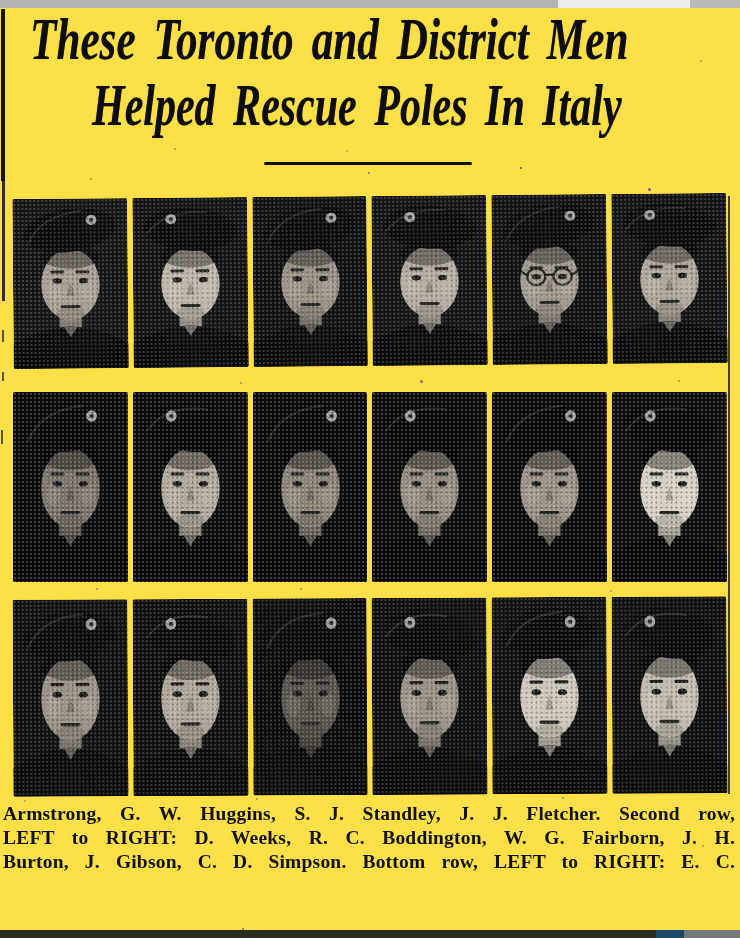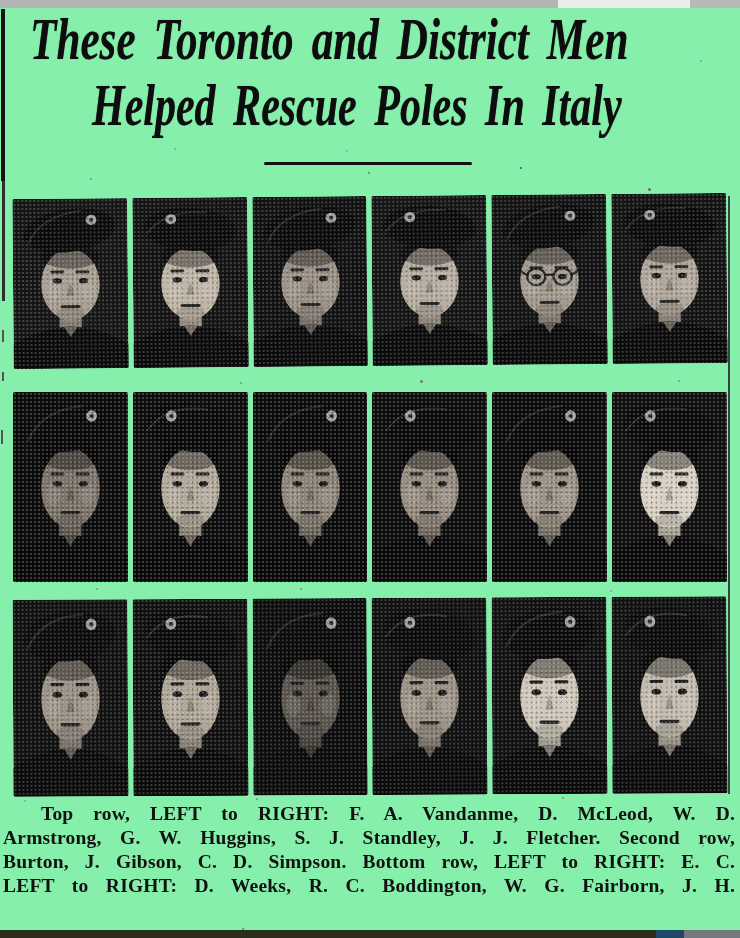--- a/index.html
+++ b/index.html
@@ -1,18 +1,18 @@
 <!DOCTYPE html>
 <html><head>
 <meta charset="utf-8">
 <style>
   html,body{margin:0;padding:0;background:#ffffff;}
   .page{
     position:relative;width:740px;height:938px;overflow:hidden;
-    background:#86efac;
+    background:#fde047;
     font-family:"Liberation Serif",serif;
   }
   
   .top-bar{position:absolute;top:0;left:0;width:740px;height:8px;display:flex;}
   .top-bar .seg{height:100%;}
   .bottom-bar{position:absolute;top:930px;left:0;width:740px;height:8px;display:flex;}
   .bottom-bar .seg{height:100%;}
   
   .left-rule{position:absolute;left:1px;top:9px;width:4px;height:172px;background:#141414;}
   .left-rule-2{position:absolute;left:2px;top:181px;width:3px;height:120px;background:#2e2e2e;}
@@ -539,24 +539,23 @@
           <ellipse cx="57" cy="123" rx="14" ry="6" fill="rgba(0,0,0,.14)"></ellipse>
           <ellipse cx="40" cy="98" rx="7" ry="11" fill="rgba(255,255,255,.10)"></ellipse>
           <ellipse cx="74" cy="98" rx="7" ry="11" fill="rgba(255,255,255,.10)"></ellipse>
           <path d="M-2 182 L-2 157 Q28 138 57 137 Q86 138 116 157 L116 182 Z" fill="#0a0a0a"></path>
           <path d="M50 137 L57 148 L64 137 Z" fill="rgb(117,112,104)"></path>
         </svg>
       </div>
     </div>
 
   <div class="caption">
-    <div class="caption-line first">Top row, LEFT to RIGHT: F. A. Vandanme, D. McLeod, W. D.</div>
     <div class="caption-line">Armstrong, G. W. Huggins, S. J. Standley, J. J. Fletcher. Second row,</div>
+    <div class="caption-line">LEFT to RIGHT: D. Weeks, R. C. Boddington, W. G. Fairborn, J. H.</div>
     <div class="caption-line">Burton, J. Gibson, C. D. Simpson. Bottom row, LEFT to RIGHT: E. C.</div>
-    <div class="caption-line">LEFT to RIGHT: D. Weeks, R. C. Boddington, W. G. Fairborn, J. H.</div>
   </div>
 
   <div class="bottom-bar">
       <div class="seg" style="width: 656px; background: rgb(42, 47, 29);"></div>
       <div class="seg" style="width: 28px; background: rgb(30, 72, 103);"></div>
       <div class="seg" style="width: 56px; background: rgb(117, 121, 126);"></div>
     </div>
 <div class="speck" style="left: 648px; top: 188px; width: 3px; height: 3px; background: rgb(106, 106, 106);"></div>
     <div class="speck" style="left: 90px; top: 178px; width: 2px; height: 2px; background: rgb(138, 138, 138);"></div>
     <div class="speck" style="left: 368px; top: 172px; width: 2px; height: 2px; background: rgb(119, 119, 119);"></div>

